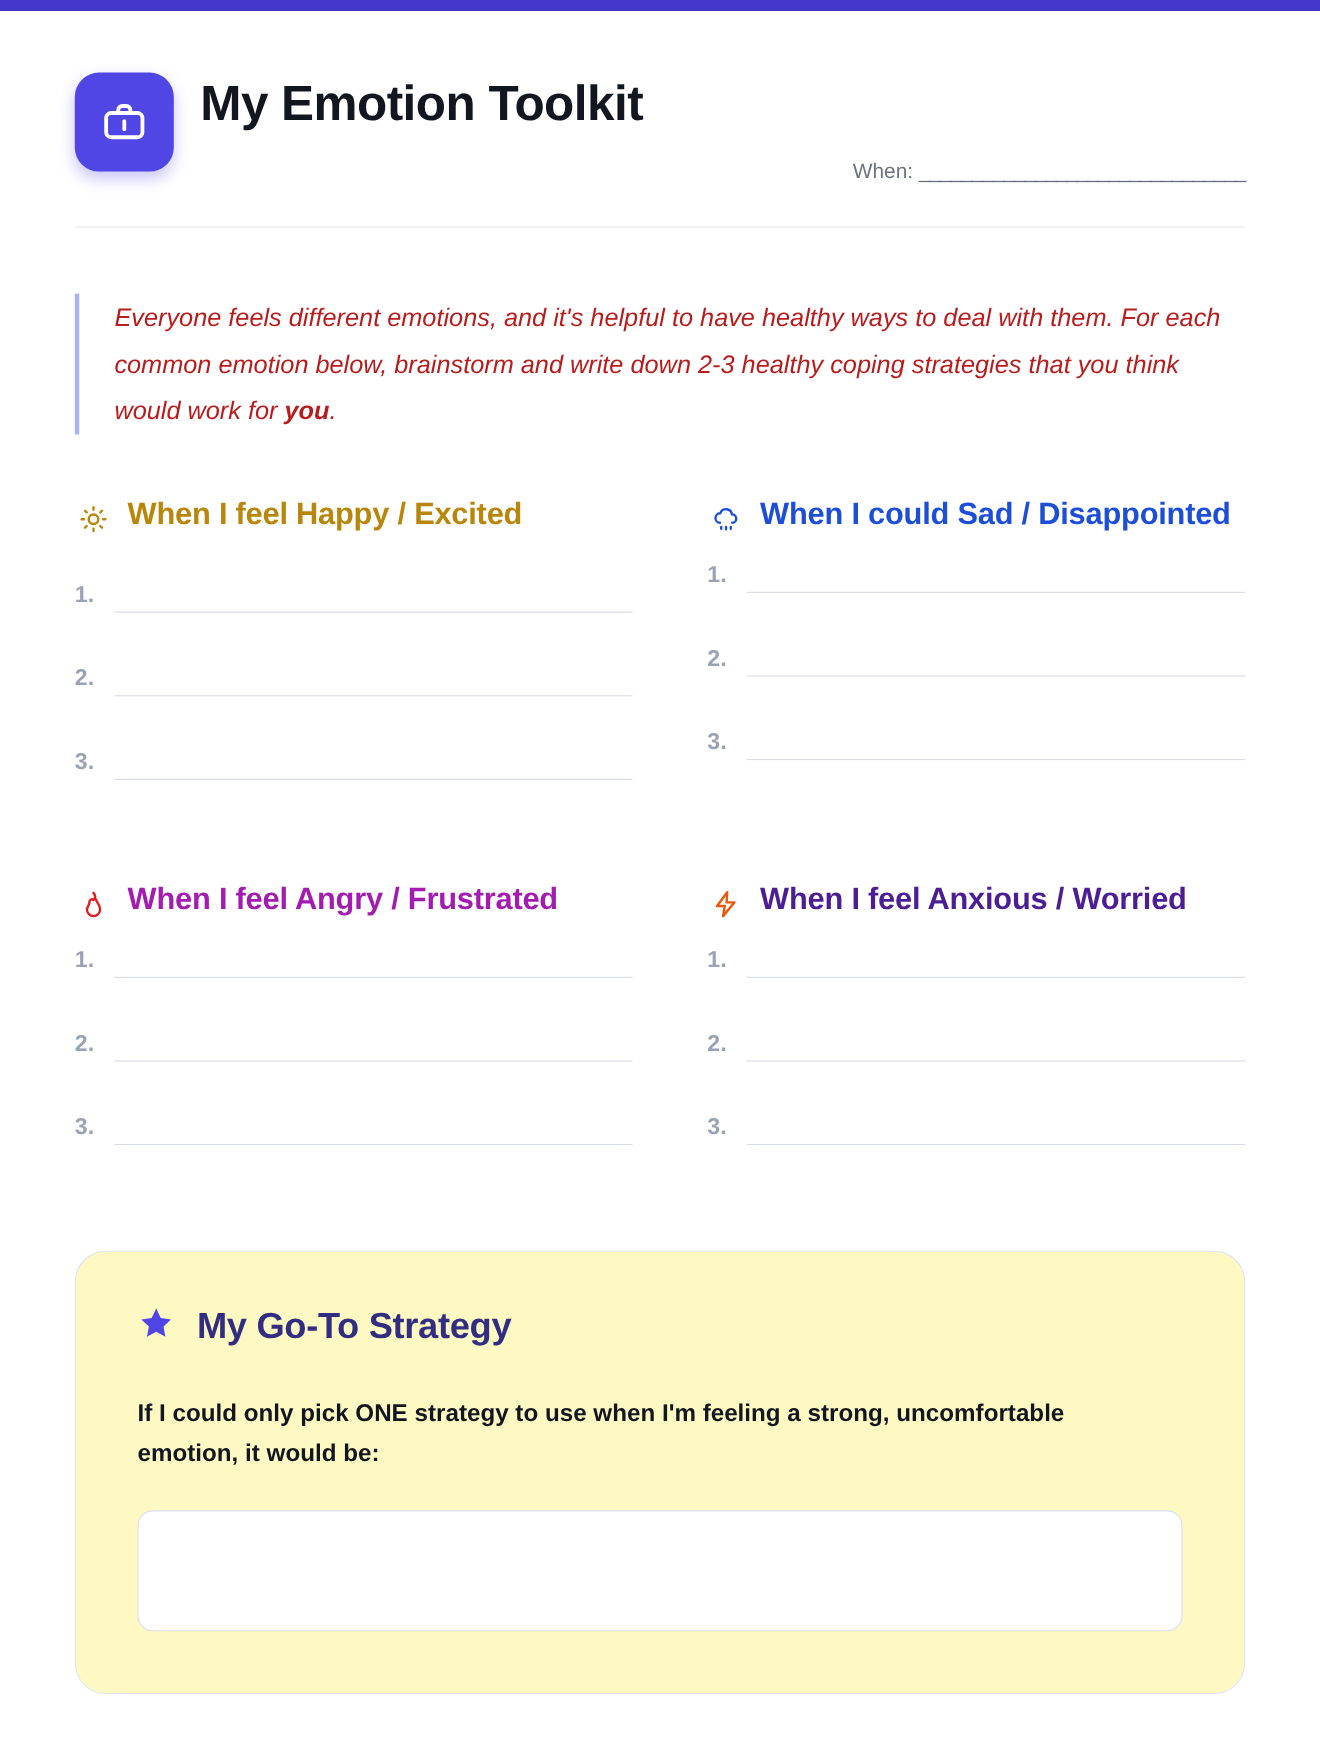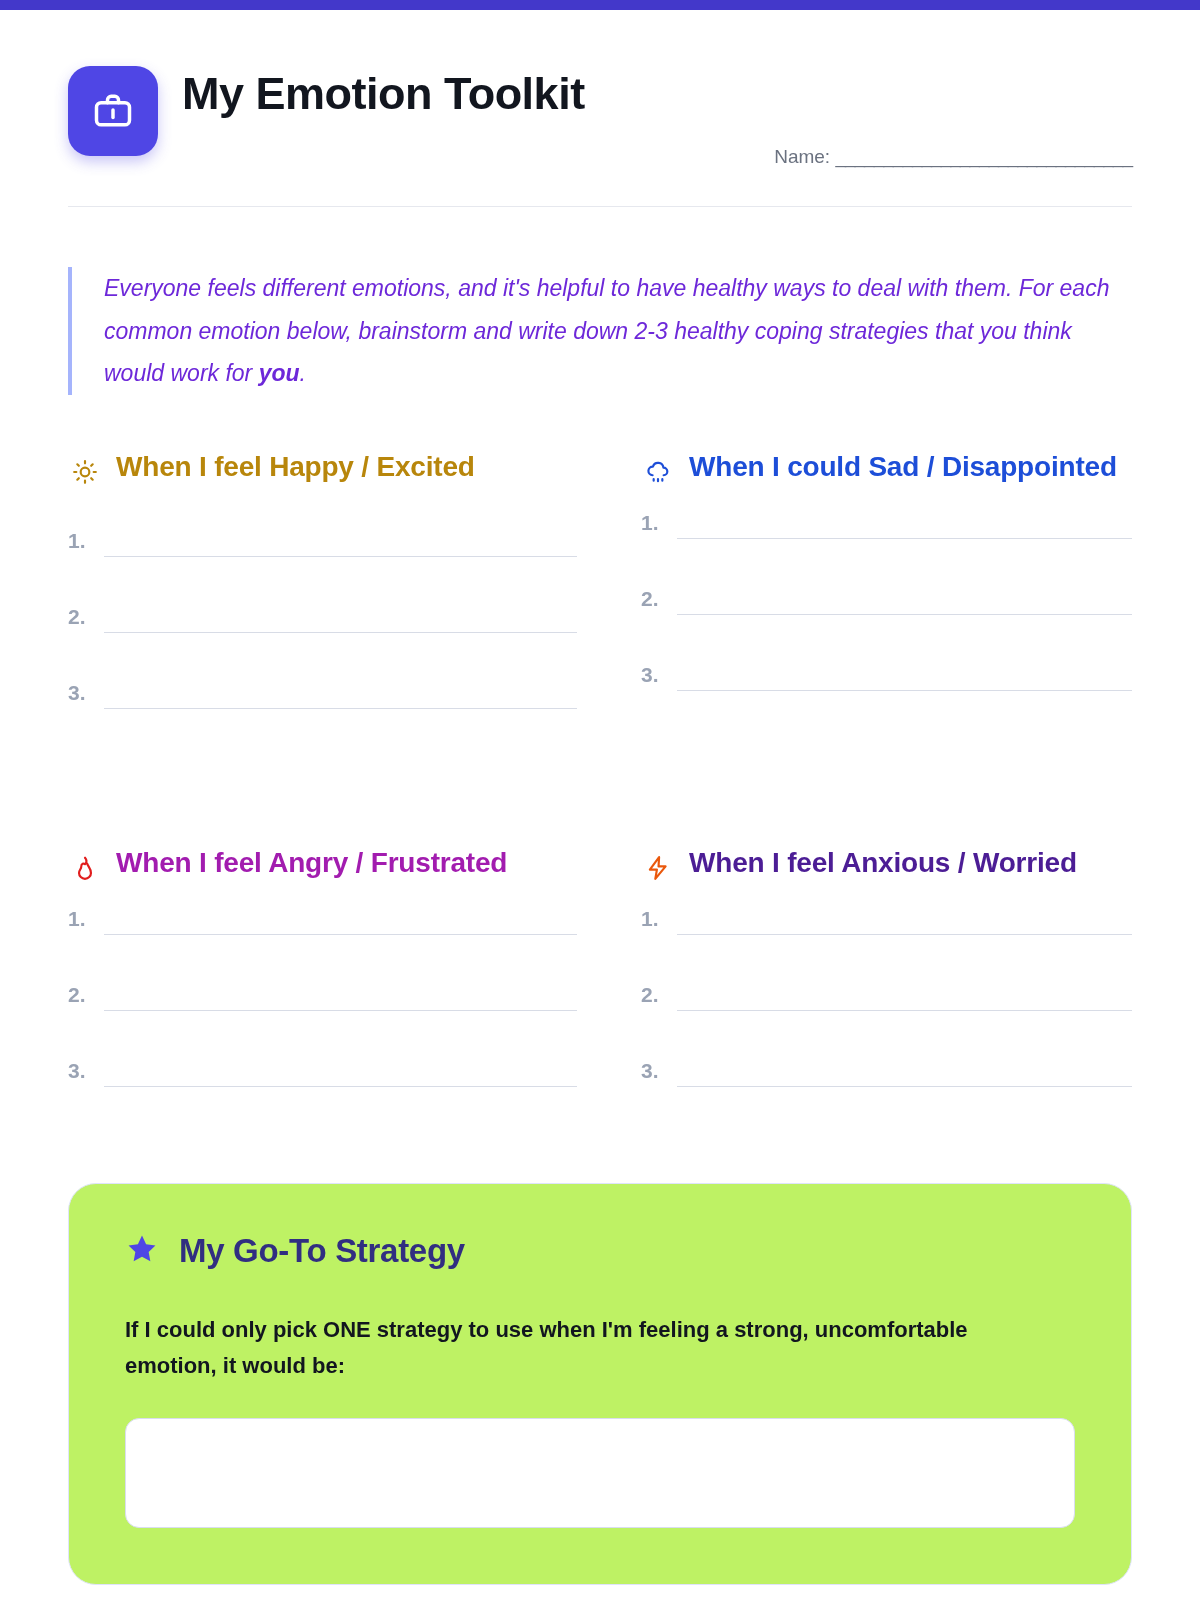--- a/index.html
+++ b/index.html
@@ -81,31 +81,30 @@
   .intro {
     margin-top: 60px;
     border-left: 4px solid #a5b4fc;
     padding-left: 32px;
   }
   .intro p {
     margin: 0;
     font-style: italic;
     font-size: 23px;
     line-height: 1.85;
-    color: #6d28d9;
+    color: #b91c1c;
   }
   .intro b { font-style: italic; font-weight: bold; }
   
   .grid {
     margin-top: 46px;
     display: grid;
     grid-template-columns: 1fr 1fr;
     column-gap: 50px;
     row-gap: 0;
-    gap: 46px;
   }
   .emotion-block { padding-top: 8px; }
   .emotion-block.right { padding-left: 18px; }
   .emotion-head {
     display: flex;
     align-items: flex-start;
     gap: 14px;
   }
   .emotion-icon {
     flex: none;
@@ -141,21 +140,21 @@
   }
   .write-line {
     flex: 1;
     border-bottom: 1px solid #d8dce6;
     height: 40px;
   }
   .row-2 { margin-top: 10px; }
   
   .goto-card {
     margin-top: 60px;
-    background: #bef264;
+    background: #fef9c3;
     border: 1px solid #dfe4fb;
     border-radius: 28px;
     padding: 48px 56px 56px 56px;
   }
   .goto-head {
     display: flex;
     align-items: center;
     gap: 20px;
   }
   .goto-title {
@@ -192,21 +191,21 @@
       <svg width="44" height="44" viewBox="0 0 24 24" fill="none" stroke="#ffffff" stroke-width="1.9" stroke-linecap="round" stroke-linejoin="round">
         <rect x="3" y="7.5" width="18" height="12" rx="2.5"></rect>
         <path d="M9 7.5V6a2 2 0 0 1 2-2h2a2 2 0 0 1 2 2v1.5"></path>
         <path d="M12 11.5v4"></path>
       </svg>
     </div>
     <div class="header-text">
       <h1 class="title">My Emotion Toolkit</h1>
     </div>
     <div class="name-field">
-      <span>Name:</span>
+      <span>When:</span>
       <span class="name-line">_______________________________</span>
     </div>
   </div>
 
   <div class="divider"></div>
 
   <div class="intro">
     <p><span>Everyone feels different emotions, and it's helpful to have healthy ways to deal with them. For each common emotion below, brainstorm and write down 2-3 healthy coping strategies that you think would work for </span><b>you</b><span>.</span></p>
   </div>
 

